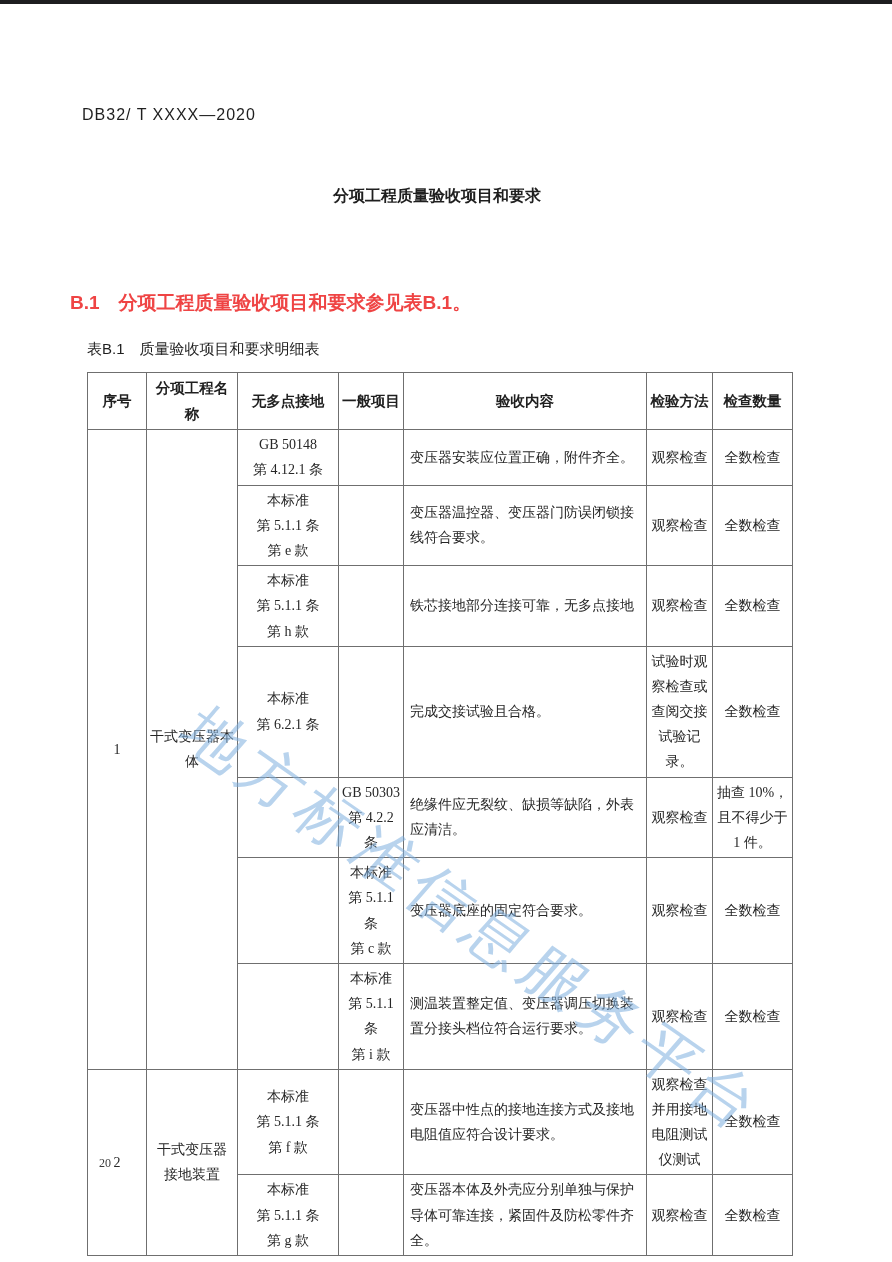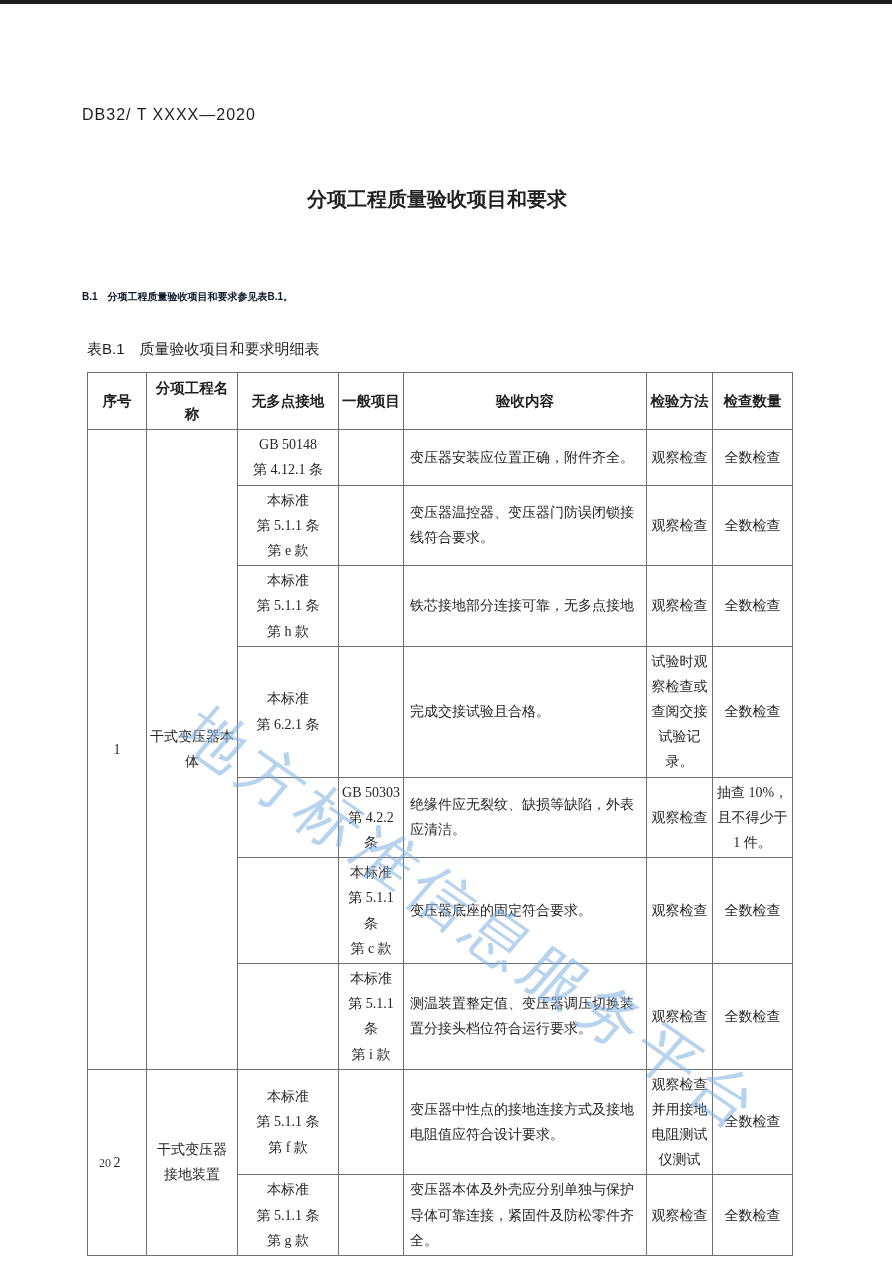--- a/index.html
+++ b/index.html
@@ -21,24 +21,24 @@
     font-family:"Liberation Sans","DejaVu Sans",sans-serif;
     font-weight:500;
   }
   .title-block{
     position:absolute;left:82px;top:186px;width:710px;
     text-align:center;
     font-family:"Liberation Sans","DejaVu Sans",sans-serif;
   }
   .title-line1{font-size:17px;font-weight:bold;color:#1f1f1f;margin-bottom:10px;}
   .title-line2{font-size:16px;font-weight:bold;color:#1f1f1f;margin-bottom:9px;}
-  .title-line3{font-size:20px;font-weight:bold;color:#1f1f1f;}
+  .title-line3{font-size:16px;font-weight:bold;color:#1f1f1f;}
   .clause{
-    position:absolute;left:82px;top:290px;width:710px;
-    font-size:10px;font-weight:bold;color:#0f172a;
+    position:absolute;left:70px;top:290px;width:710px;
+    font-size:19px;font-weight:bold;color:#ef4444;
     font-family:"Liberation Sans","DejaVu Sans",sans-serif;
   }
   .table-caption{
     position:absolute;left:87px;top:340px;width:705px;
     text-align:left;font-size:15px;font-weight:normal;color:#1f1f1f;
     font-family:"Liberation Sans","DejaVu Sans",sans-serif;
   }
   table.spec{
     position:absolute;left:87px;top:372px;
     width:705px;

